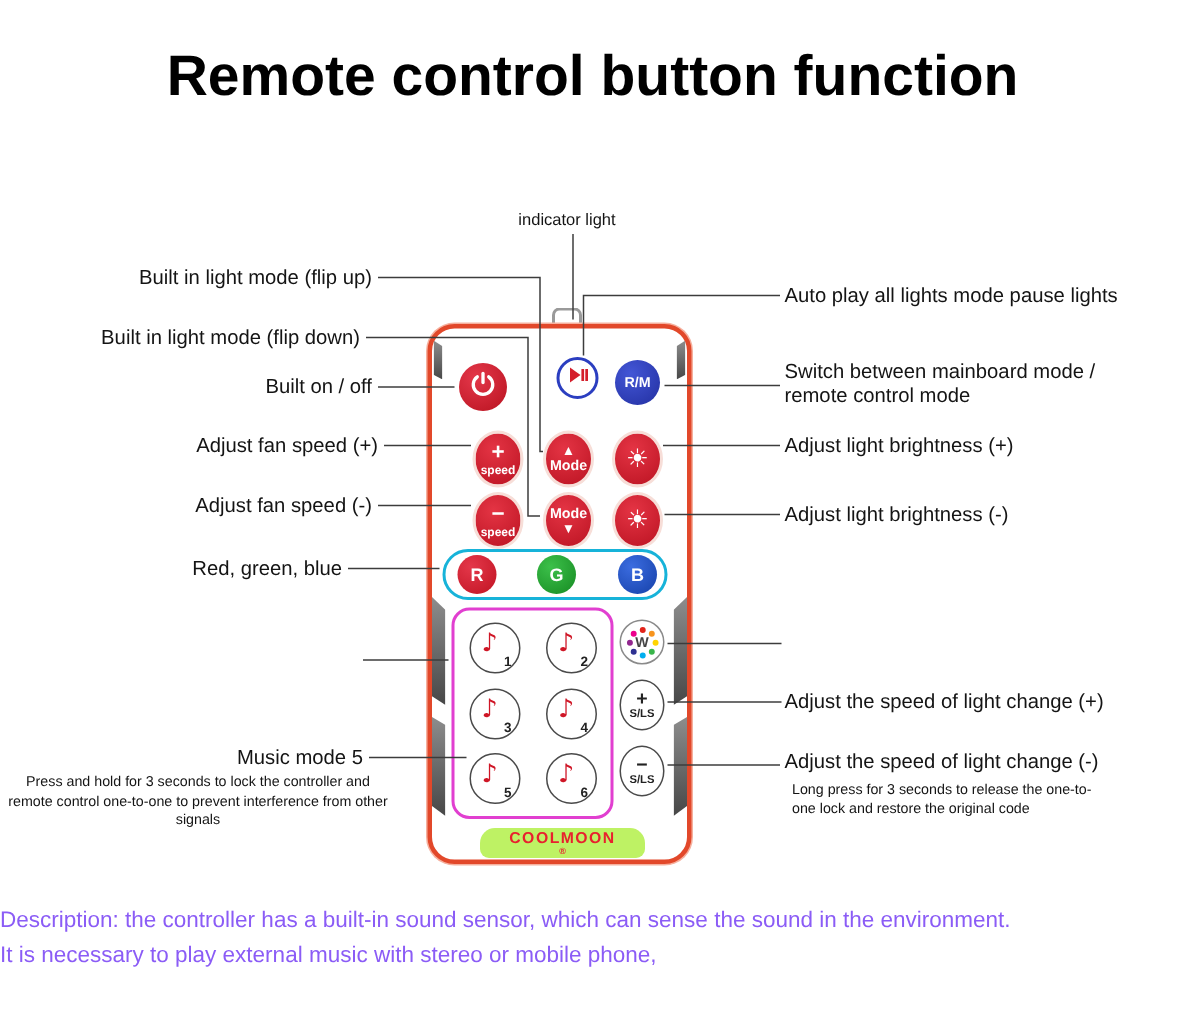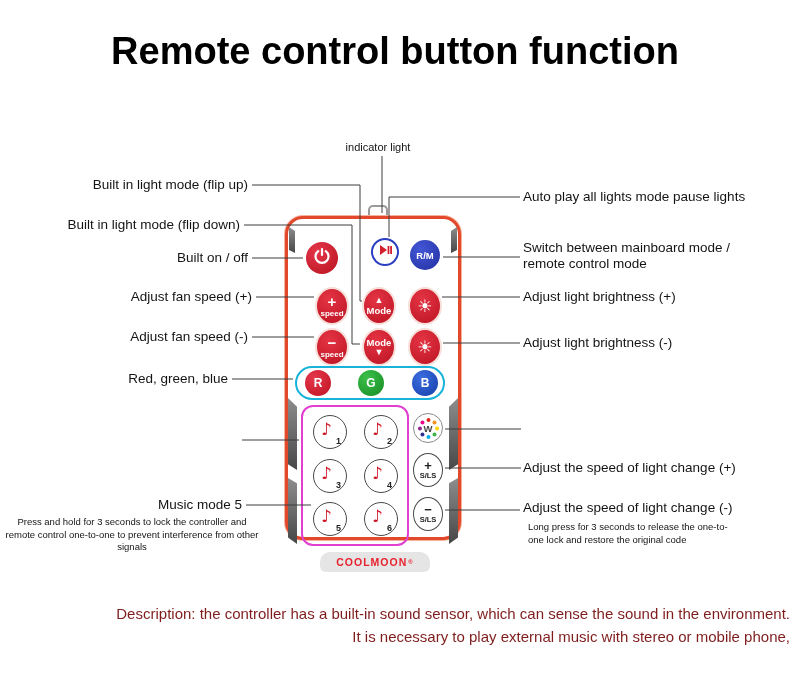--- a/index.html
+++ b/index.html
@@ -12,35 +12,35 @@
     position:absolute; left:0; right:0; top:30px; margin:0;
     text-align:center; font-size:38px; font-weight:900; color:#000;
   }
   .label { position:absolute; font-size:13.5px; line-height:16px; color:#141414; }
   .nowrap { white-space:nowrap; }
   .r { text-align:right; }
   .c { text-align:center; }
   .tiny { font-size:11px; }
   .note-text { font-size:9.5px; line-height:12.5px; }
   .desc {
-    position:absolute; left:0; right:0; top:602px; text-align:right;
-    font-size:15px; line-height:23px; color:#7f1d1d;
+    position:absolute; left:0; right:0; top:602px; text-align:left;
+    font-size:15px; line-height:23px; color:#8b5cf6;
   }
   .lines { position:absolute; left:0; top:0; z-index:5; pointer-events:none; }
   .lines line, .lines polyline { stroke:#3c3c3c; stroke-width:1; fill:none; }
 
   
   .tab {
     position:absolute; left:368px; top:205px; width:20px; height:16px;
     box-sizing:border-box; border:2px solid #9a9a9a; border-bottom:none;
     border-radius:5px 5px 0 0; background:#fff; z-index:1;
   }
 
   .remote {
-    position:absolute; left:285px; top:216px; width:176px; height:324px;
+    position:absolute; left:285px; top:216px; width:176px; height:360px;
     box-sizing:border-box; background:#fff; border:3px solid #e2482a;
     border-radius:18px; box-shadow:0 0 0 1px #f6b09e; z-index:2;
   }
   .deco { position:absolute; background:linear-gradient(180deg,#8d8d8d,#474747); }
 
   .pbtn {
     position:absolute; display:flex; align-items:center; justify-content:center;
     box-sizing:border-box; text-align:center;
   }
   .power { left:18px; top:23px; width:32px; height:32px; border-radius:50%;
@@ -75,23 +75,23 @@
 
   .wbtn { left:125px; top:194px; width:30px; height:30px; border-radius:50%;
     background:#fff; border:1.5px solid #8a8a8a; }
   .w-label { position:absolute; font-size:9.5px; font-weight:bold; color:#444; }
   .sls { width:30px; height:34px; border-radius:50%; background:#fff;
     border:1.5px solid #4a4a4a; flex-direction:column; color:#222; }
   .sls .sign { font-size:13px; font-weight:bold; line-height:11px; }
   .sls .word { font-size:7.5px; font-weight:bold; }
 
   .brand { position:absolute; left:32px; top:333px; width:110px; height:20px;
-    background:#e5e5e5; border-radius:10px 10px 6px 6px;
+    background:#bef264; border-radius:10px 10px 6px 6px;
     display:flex; align-items:center; justify-content:center;
-    color:#e8212e; font-size:10.5px; font-weight:bold; letter-spacing:1px; }
+    color:#e8212e; font-size:10.5px; font-weight:bold; letter-spacing:1px;flex-direction:column; }
   .brand sup { font-size:6px; margin-left:1px; }
 </style>
 </head>
 <body>
 
 <div class="canvas">
 
   <h1 class="title">Remote control button function</h1>
 
   <div class="label tiny c" style="left:330px; top:139px; width:96px;">indicator light</div>

